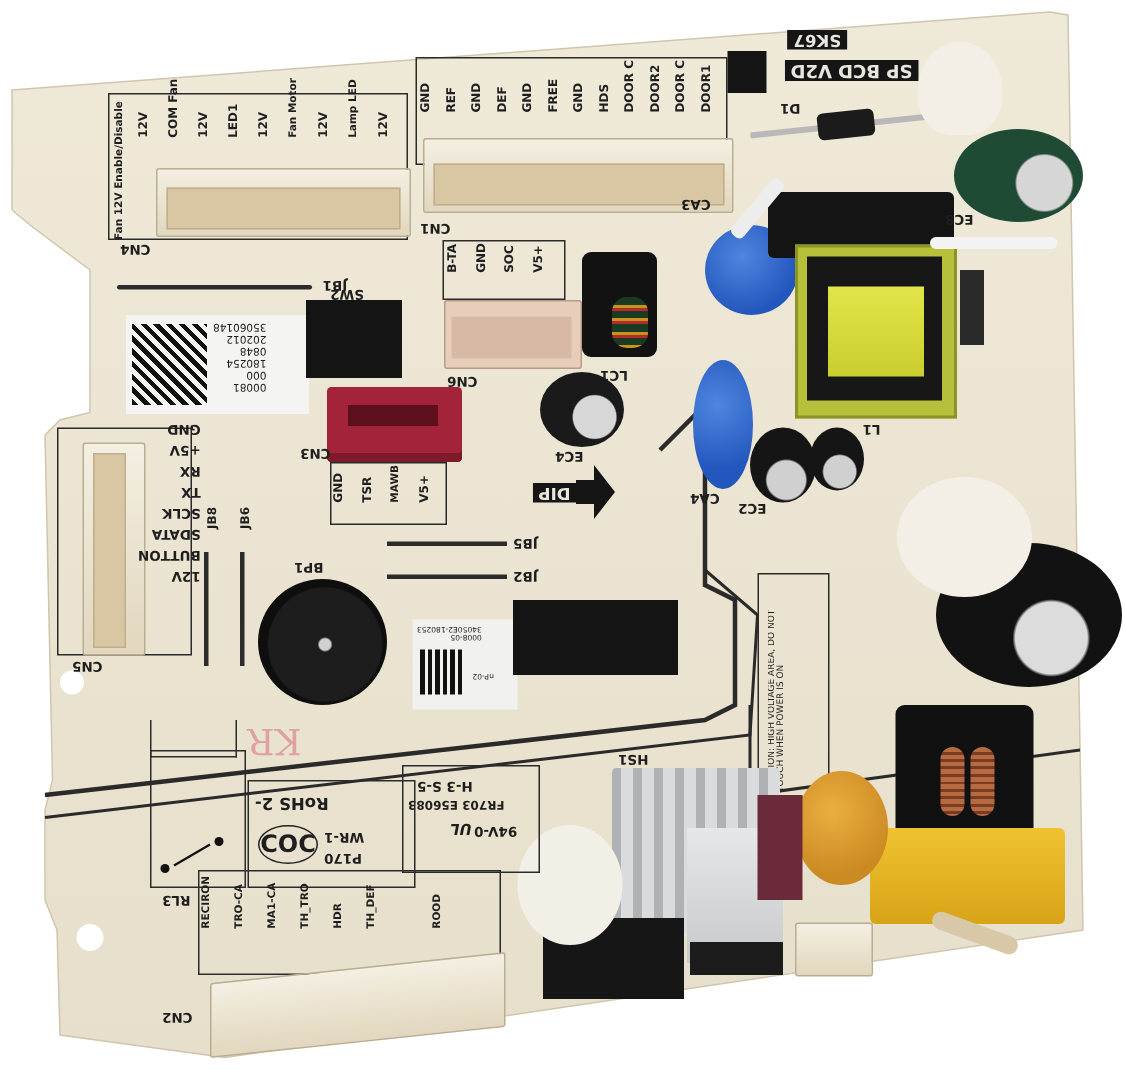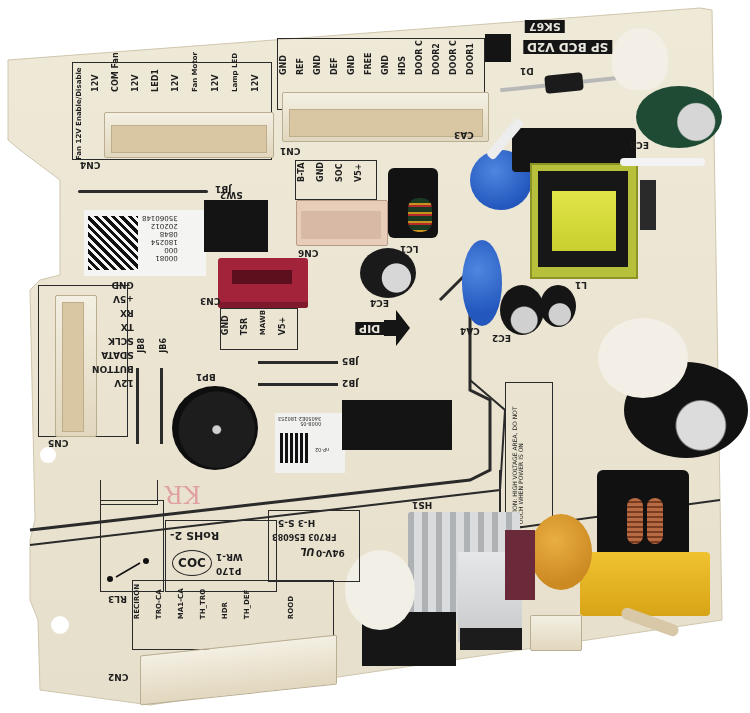--- a/index.html
+++ b/index.html
@@ -230,21 +230,21 @@
   <div class="abs" style="left:460px;top:628px;width:62px;height:22px;background:#1c1c1c;"></div>
   <div class="abs" style="left:345px;top:550px;width:70px;height:80px;background:#f2efe6;border-radius:50%;"></div>
   <div class="conn-white" style="left:530px;top:615px;width:50px;height:34px;"></div>
 
   <div class="abs flip" style="left:165px;top:480px;color:#d86c7c;font-size:24px;font-family:'DejaVu Serif',serif;opacity:0.55;">KR</div>
   <div class="abs" style="left:100px;top:480px;width:56px;height:24px;border:1px solid #2a2a2a;border-top:none;"></div>
 
   <div class="box" style="left:165px;top:520px;width:110px;height:70px;border-width:1px;"></div>
   <div class="silk flip abs" style="left:170px;top:530px;font-size:11px;">RoHS 2-</div>
   <div class="abs" style="left:172px;top:550px;width:38px;height:24px;border:1.5px solid #222;border-radius:50%;display:flex;align-items:center;justify-content:center;">
-    <span class="silk" style="font-size:12px;">COC</span>
+    <span class="silk" style="font-size:16px;">COC</span>
   </div>
   <div class="silk flip abs" style="left:216px;top:552px;">WR-1</div>
   <div class="silk flip abs" style="left:216px;top:566px;">P170</div>
 
   <div class="box" style="left:268px;top:510px;width:90px;height:70px;border-width:1px;"></div>
   <div class="silk flip abs" style="left:278px;top:518px;">H-3 S-5</div>
   <div class="silk flip abs" style="left:272px;top:532px;font-size:8px;">FR703 E56083</div>
   <div class="silk flip abs" style="left:300px;top:546px;font-size:10px;font-style:italic;">UL</div>
   <div class="silk flip abs" style="left:316px;top:548px;">94V-0</div>
 

